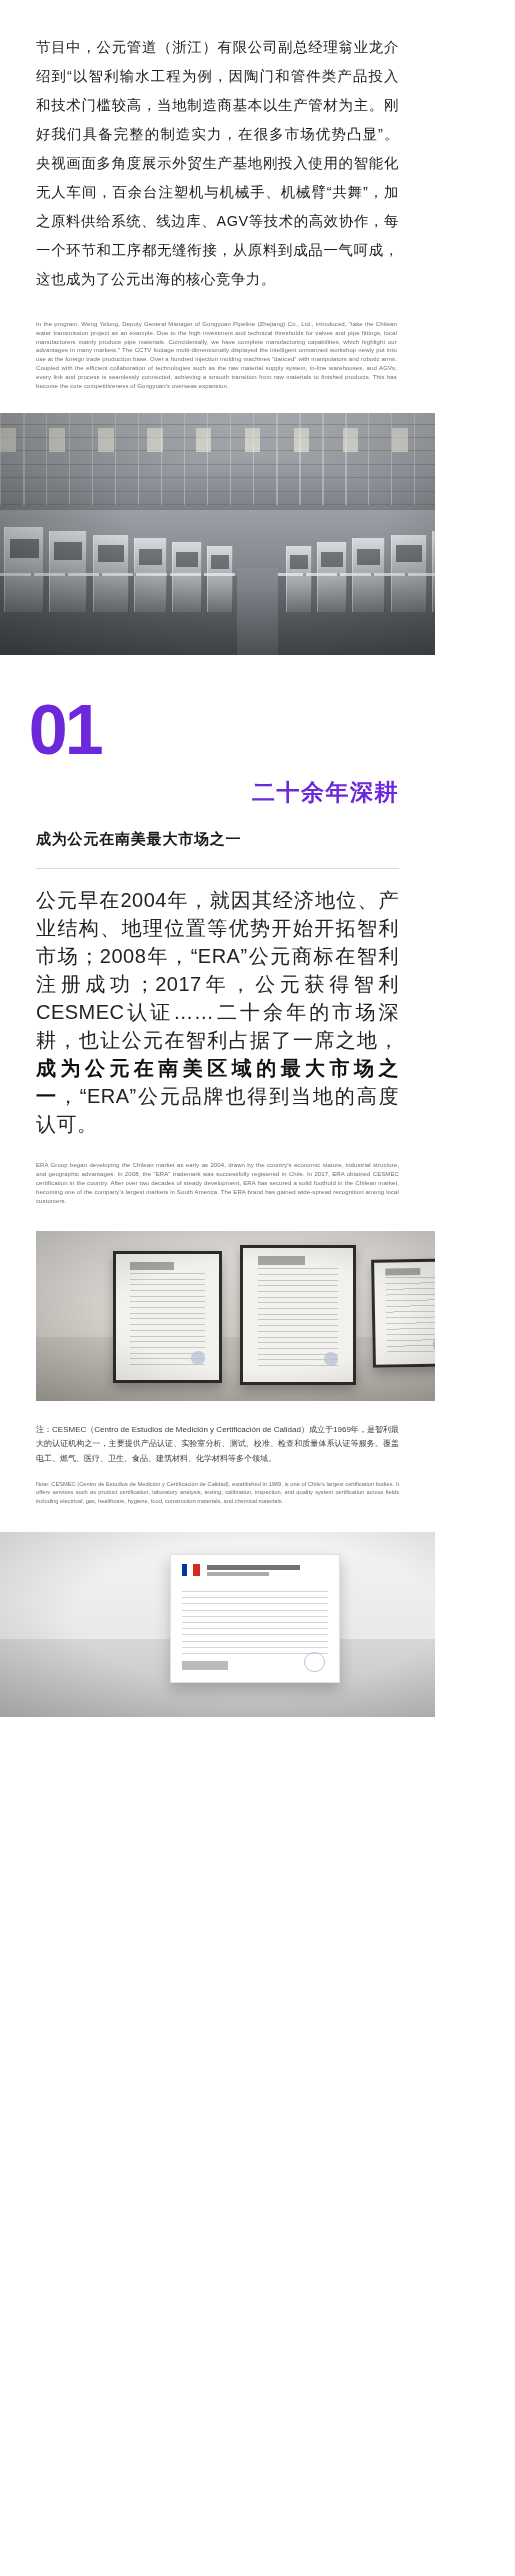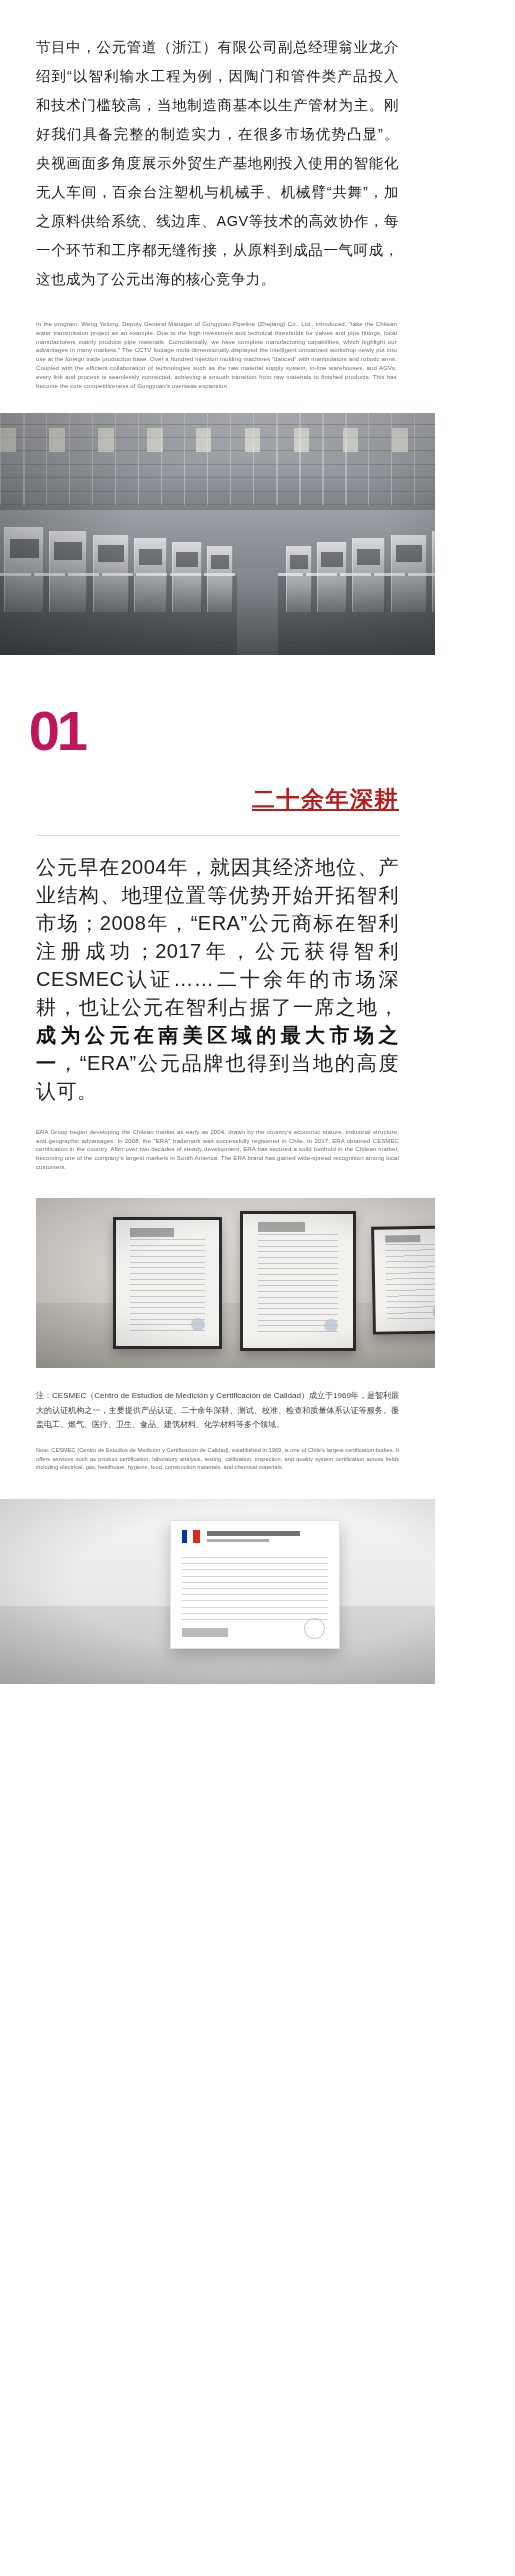--- a/index.html
+++ b/index.html
@@ -115,45 +115,44 @@
     position:absolute; inset:0;
     background:radial-gradient(ellipse at 50% 45%, rgba(0,0,0,0) 35%, rgba(0,0,0,0.35) 100%);
   }
 
   
   .num-sec {
     padding:37px 36px 0 36px;
   }
   .big-num {
     font-family:"Liberation Sans", sans-serif;
-    font-size:56px;
+    font-size:70px;
     line-height:77px;
     font-weight:700;
-    color:#be185d;
+    color:#6d28d9;
     letter-spacing:-3.1px;
     margin-left:-7.2px;
   }
   .en-head {
     margin-top:17.5px;
     font-size:16px;
     line-height:21.6px;
     font-style:italic;
     font-weight:700;
     color:#1d1d1d;
     letter-spacing:0.1px;
   }
   .cn-head {
-    margin-top:14px;
+    margin-top:7px;
     text-align:right;
     font-size:23px;
     line-height:33px;
     font-weight:700;
-    color:#b91c1c;
+    color:#6d28d9;
     letter-spacing:1.5px;
-    text-decoration:underline;
   }
   .cn-sub {
     margin-top:17.5px;
     font-size:15px;
     line-height:23px;
     font-weight:700;
     color:#1a1a1a;
     letter-spacing:0.8px;
   }
   .rule {
@@ -309,20 +308,21 @@
       <div class="fp-mach" style="left:475px;width:40px;  height:92%;"></div>
       <div class="fp-pipes"></div>
     </div>
     <div class="fp-aisle"></div>
     <div class="fp-vig"></div>
   </div>
 
   <div class="num-sec">
     <div class="big-num">01</div>
     <h2 class="cn-head">二十余年深耕</h2>
+    <h3 class="cn-sub">成为公元在南美最大市场之一</h3>
     <div class="rule"></div>
 
     <p class="cn-body body-after-rule"><span>公元早在2004年，就因其经济地位、产业结构、地理位置等优势开始开拓智利市场；2008年，“ERA”公元商标在智利注册成功；2017年，公元获得智利CESMEC认证……二十余年的市场深耕，也让公元在智利占据了一席之地，</span><span class="strong-inline">成为公元在南美区域的最大市场之一</span><span>，“ERA”公元品牌也得到当地的高度认可。</span></p>
 
     <p class="en-body" style="margin-top:23px;">ERA Group began developing the Chilean market as early as 2004, drawn by the country's economic stature, industrial structure, and geographic advantages. In 2008, the "ERA" trademark was successfully registered in Chile. In 2017, ERA obtained CESMEC certification in the country. After over two decades of steady development, ERA has secured a solid foothold in the Chilean market, becoming one of the company's largest markets in South America. The ERA brand has gained wide-spread recognition among local customers.</p>
   </div>
 
   <div class="cert-photo">
     <div class="backwall"></div>
     <div class="desk"></div>
@@ -339,21 +339,21 @@
     </div>
     <div class="frame f3">
       <div class="hdr"></div>
       <div class="lines"></div>
       <div class="seal"></div>
     </div>
 
     <div class="cert-vig"></div>
   </div>
 
-  <p class="note-cn">注：CESMEC（Centro de Estudios de Medición y Certificación de Calidad）成立于1969年，是智利最大的认证机构之一，主要提供产品认证、二十余年深耕、测试、校准、检查和质量体系认证等服务。覆盖电工、燃气、医疗、卫生、食品、建筑材料、化学材料等多个领域。</p>
+  <p class="note-cn">注：CESMEC（Centro de Estudios de Medición y Certificación de Calidad）成立于1969年，是智利最大的认证机构之一，主要提供产品认证、实验室分析、测试、校准、检查和质量体系认证等服务。覆盖电工、燃气、医疗、卫生、食品、建筑材料、化学材料等多个领域。</p>
   <p class="en-body-sm note-en">Note: CESMEC (Centro de Estudios de Medición y Certificación de Calidad), established in 1969, is one of Chile's largest certification bodies. It offers services such as product certification, laboratory analysis, testing, calibration, inspection, and quality system certification across fields including electrical, gas, healthcare, hygiene, food, construction materials, and chemical materials.</p>
 
   <div class="screen-photo">
     <div class="sp-wall"></div>
     <div class="sp-desk"></div>
     <div class="sp-doc">
       <div class="flag"></div>
       <div class="title"></div>
       <div class="subtitle"></div>
       <div class="body"></div>

